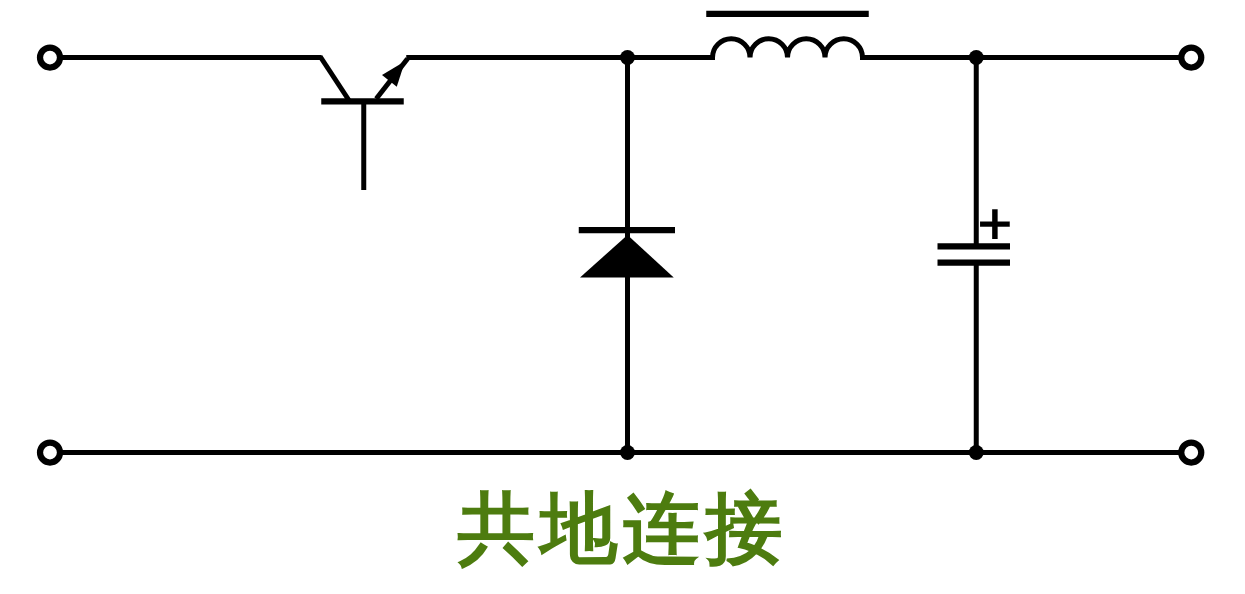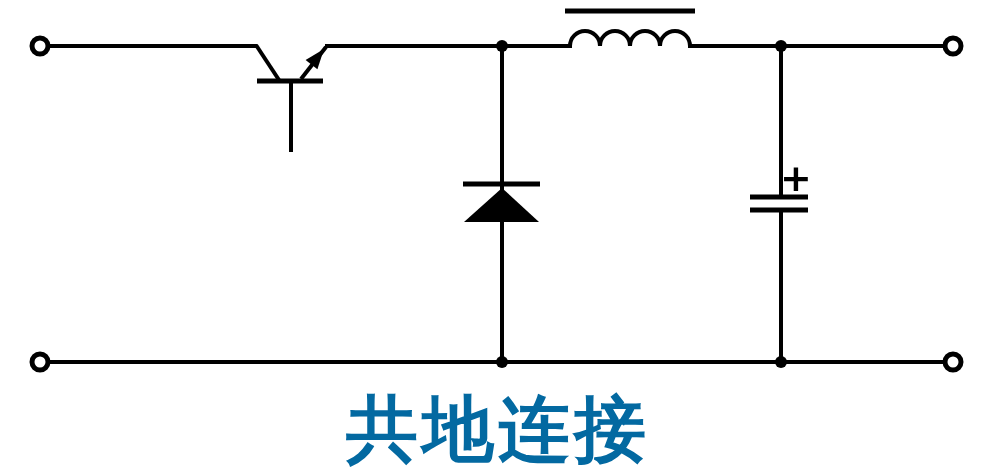--- a/index.html
+++ b/index.html
@@ -20,24 +20,24 @@
     left: 0;
     top: 0;
   }
   .caption {
     position: absolute;
     left: 0;
     right: 0;
     top: 386px;
     text-align: center;
     font-family: "DejaVu Sans", "Liberation Sans", sans-serif;
-    font-size: 72px;
+    font-size: 62px;
     font-weight: 900;
     letter-spacing: 4px;
-    color: #0369a1;
+    color: #4d7c0f;
     line-height: 1.2;
     user-select: none;
   }
   .wire { stroke: #000000; stroke-width: 4; fill: none; }
   .wire-thick { stroke: #000000; stroke-width: 5; fill: none; }
   .solid { fill: #000000; stroke: none; }
   .terminal { fill: #ffffff; stroke: #000000; stroke-width: 5; }
 </style>
 </head>
 <body>

